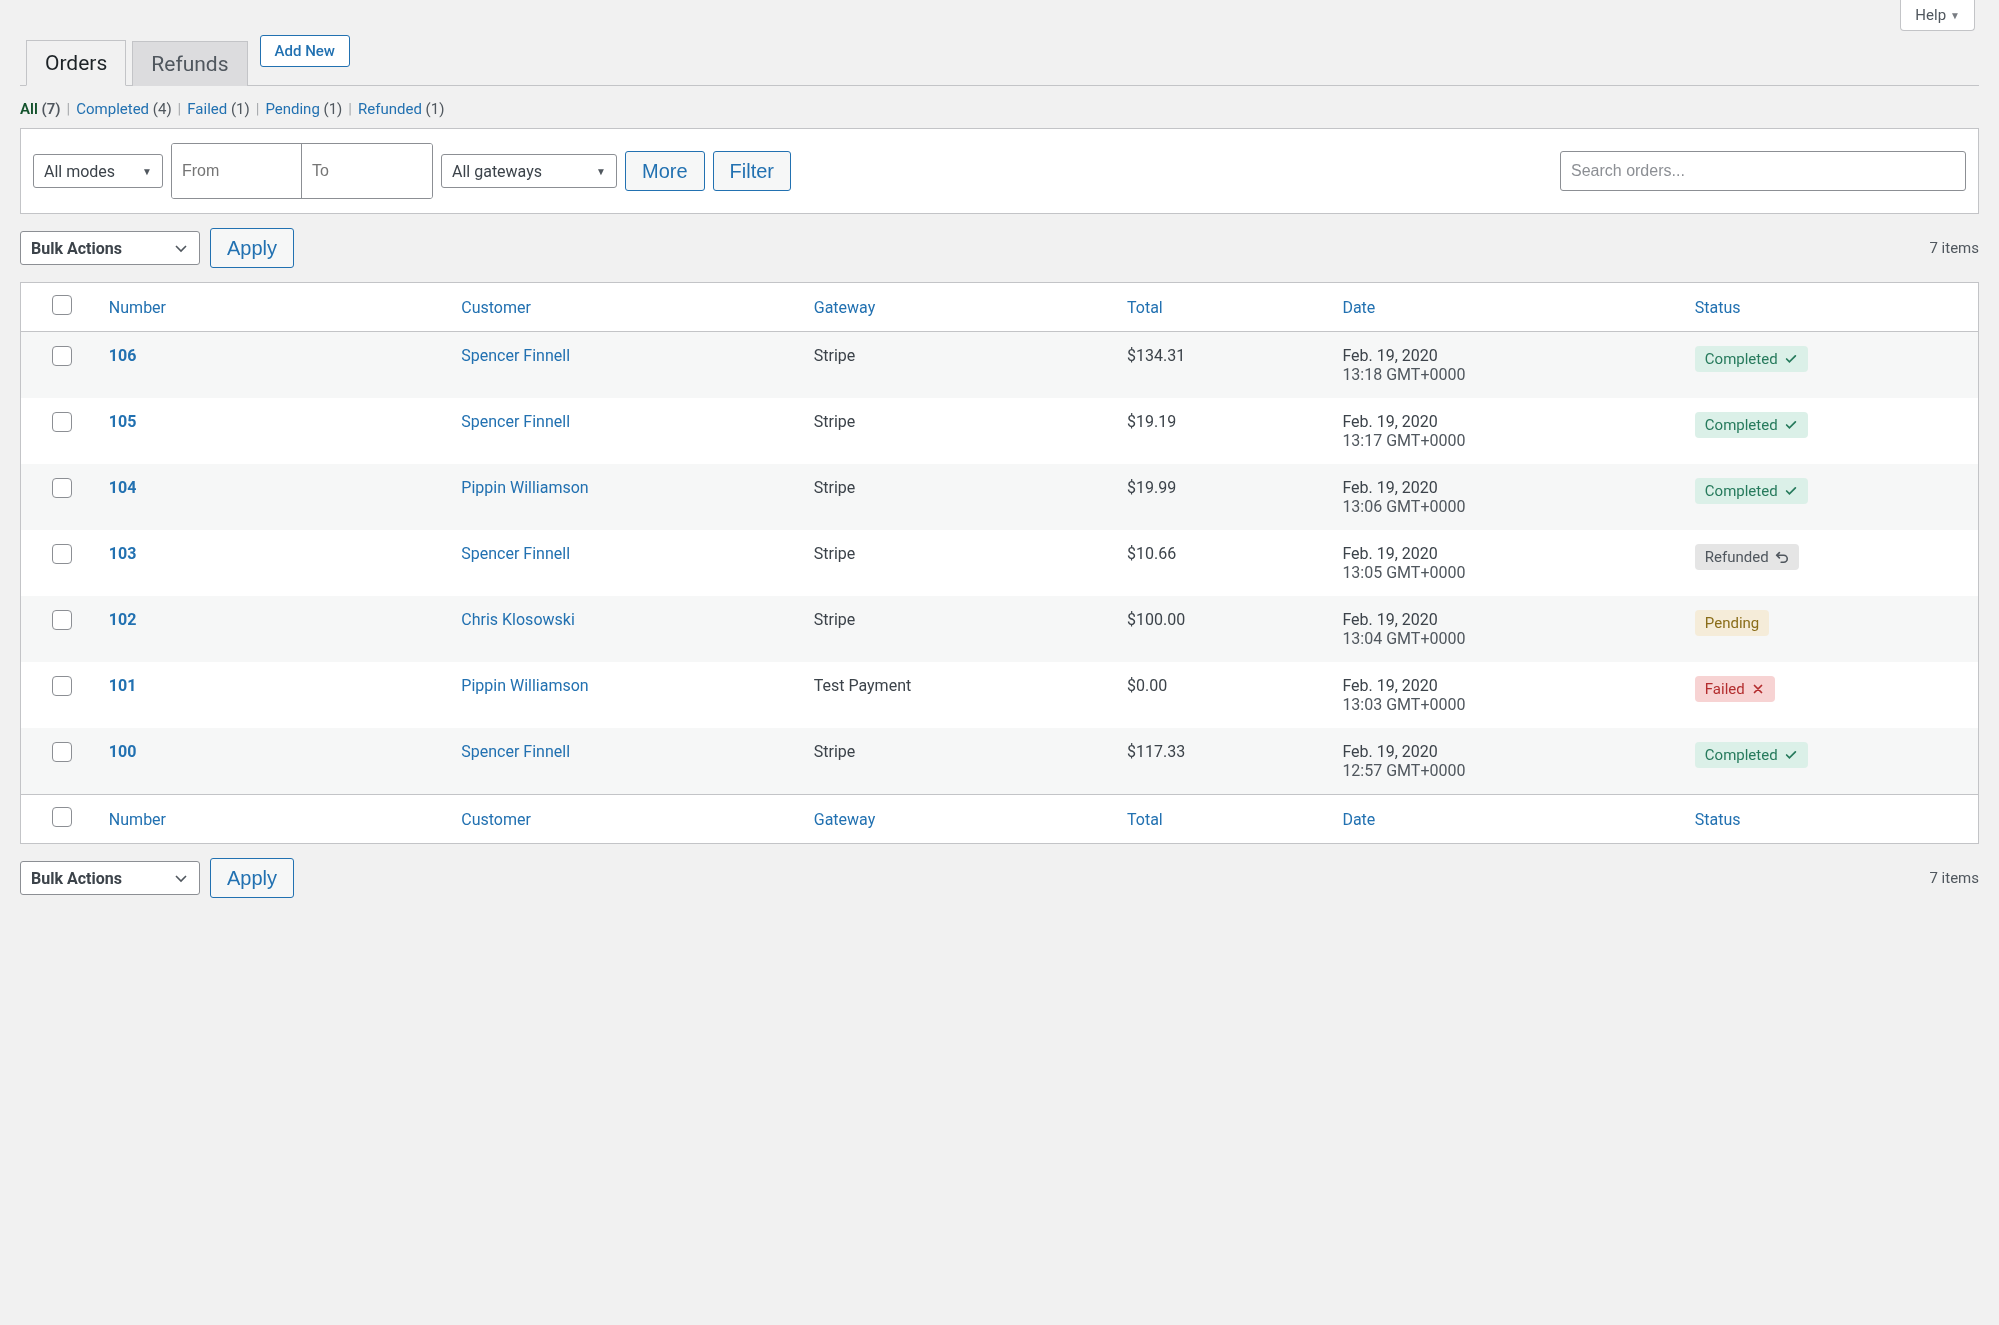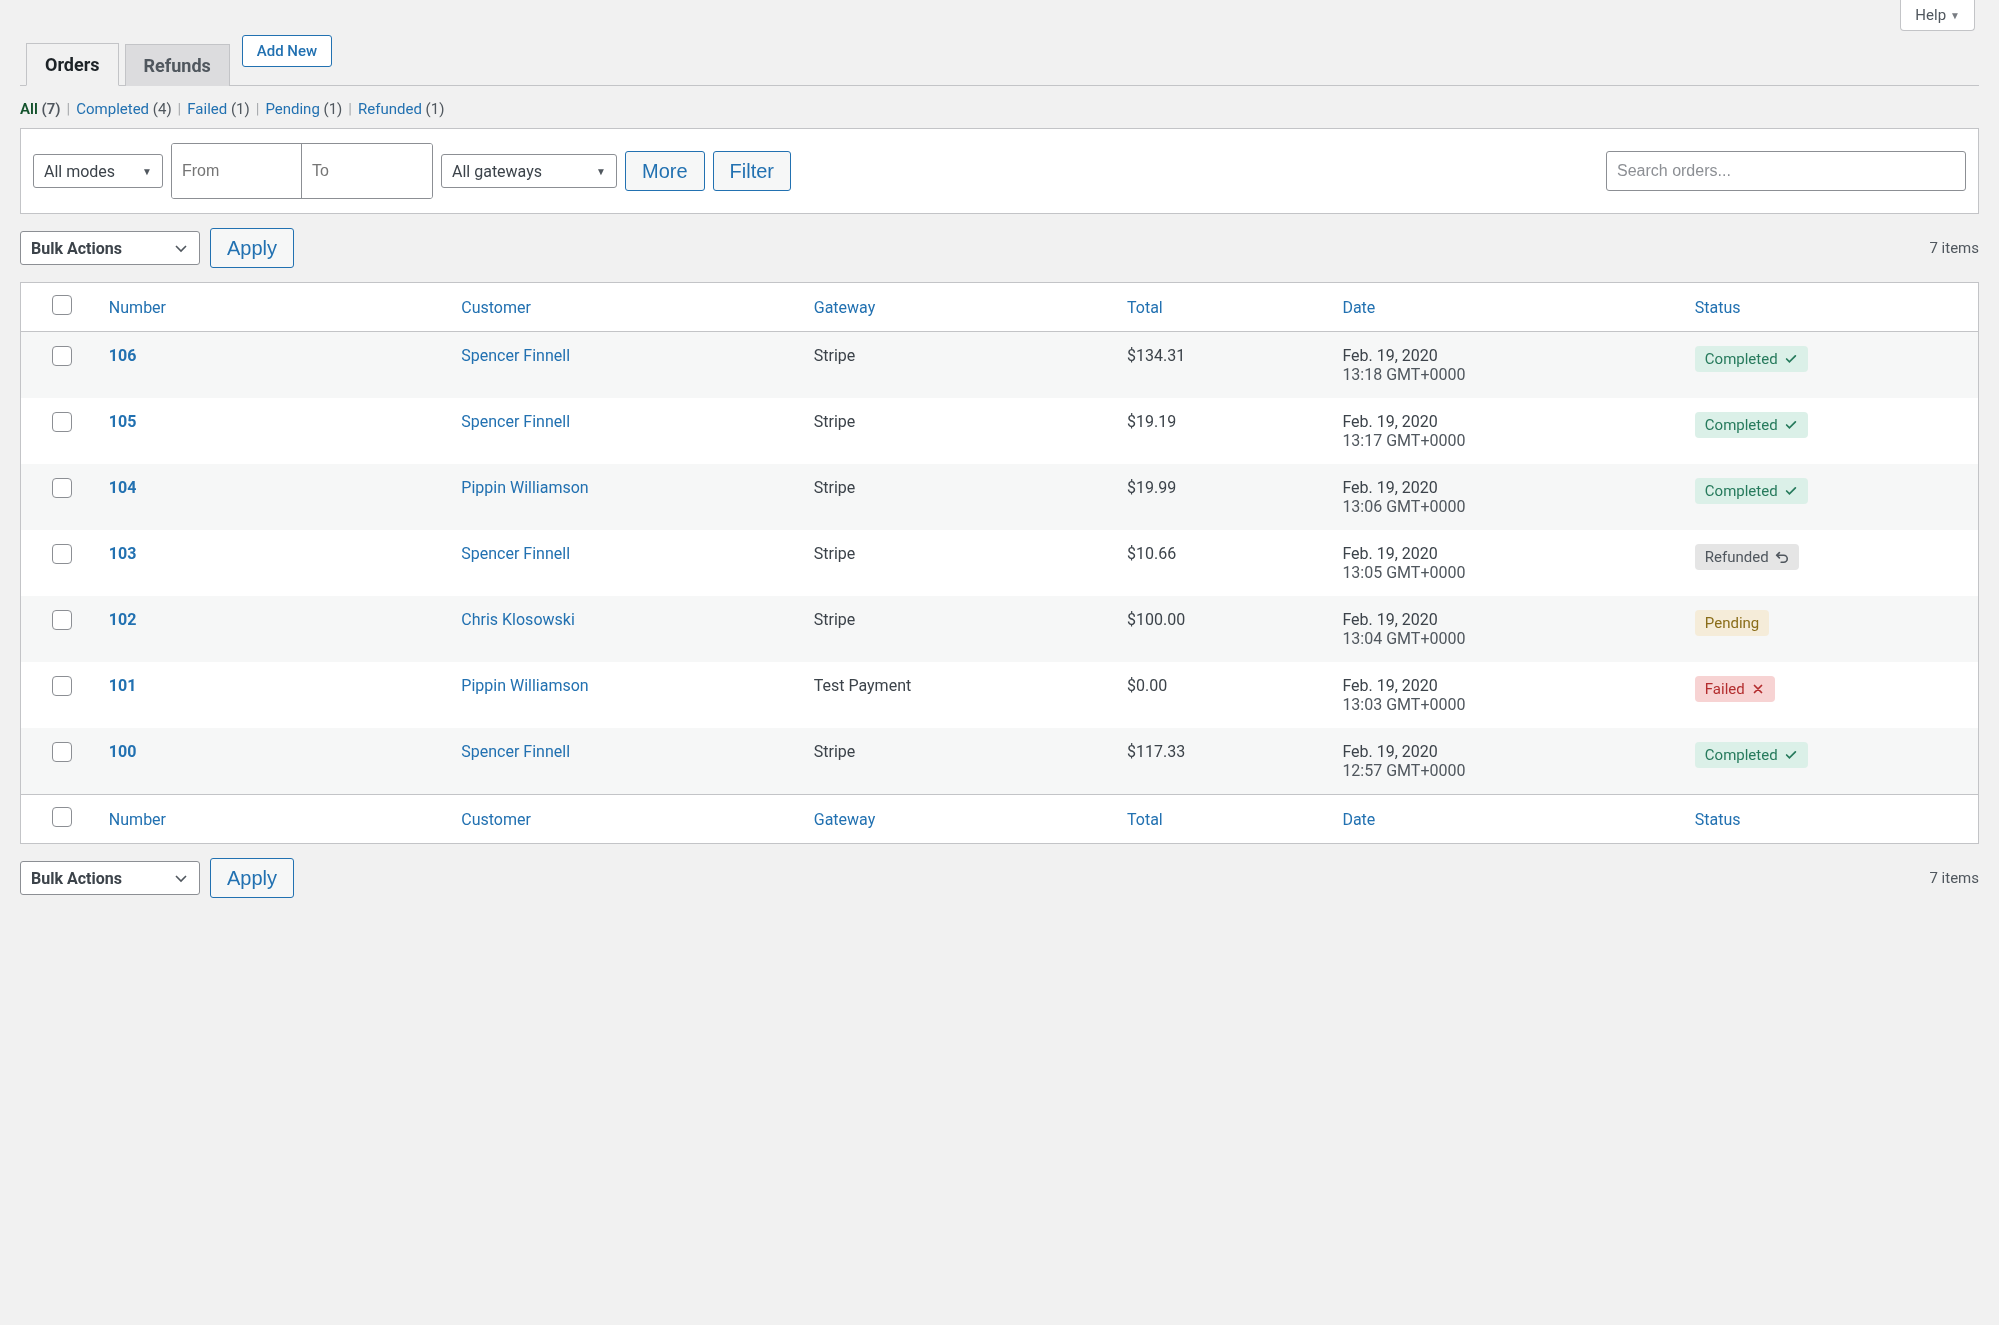--- a/index.html
+++ b/index.html
@@ -47,22 +47,22 @@
       padding-left: 0;
       margin-top: 4px;
     }
     .nav-tab {
       display: inline-block;
       padding: 10px 18px;
       border: 1px solid #c3c4c7;
       border-bottom: none;
       background: #dcdcde;
       color: #50575e;
-      font-weight: 700;
-      font-size: 18px;
+      font-weight: 400;
+      font-size: 21px;
       margin-left: 6px;
       margin-bottom: -1px;
       cursor: pointer;
     }
     .nav-tab.active {
       background: #f1f1f1;
       color: #1d2327;
       border-bottom: 1px solid #f1f1f1;
     }
     .page-title-action {
@@ -144,21 +144,21 @@
     .btn-secondary {
       border: 1px solid #2271b1;
       color: #2271b1;
       background: #f6f7f7;
       padding: 0 16px;
       height: 40px;
       font-size: 20px;
       border-radius: 3px;
       cursor: pointer;
     }
-    .search-input { width: 360px; color: #646970; }
+    .search-input { width: 406px; color: #646970; }
     .search-input::placeholder { color: #8c8f94; }
 
     
     .tablenav {
       display: flex;
       align-items: center;
       margin: 14px 0;
       gap: 10px;
     }
     .tablenav .items-count {

